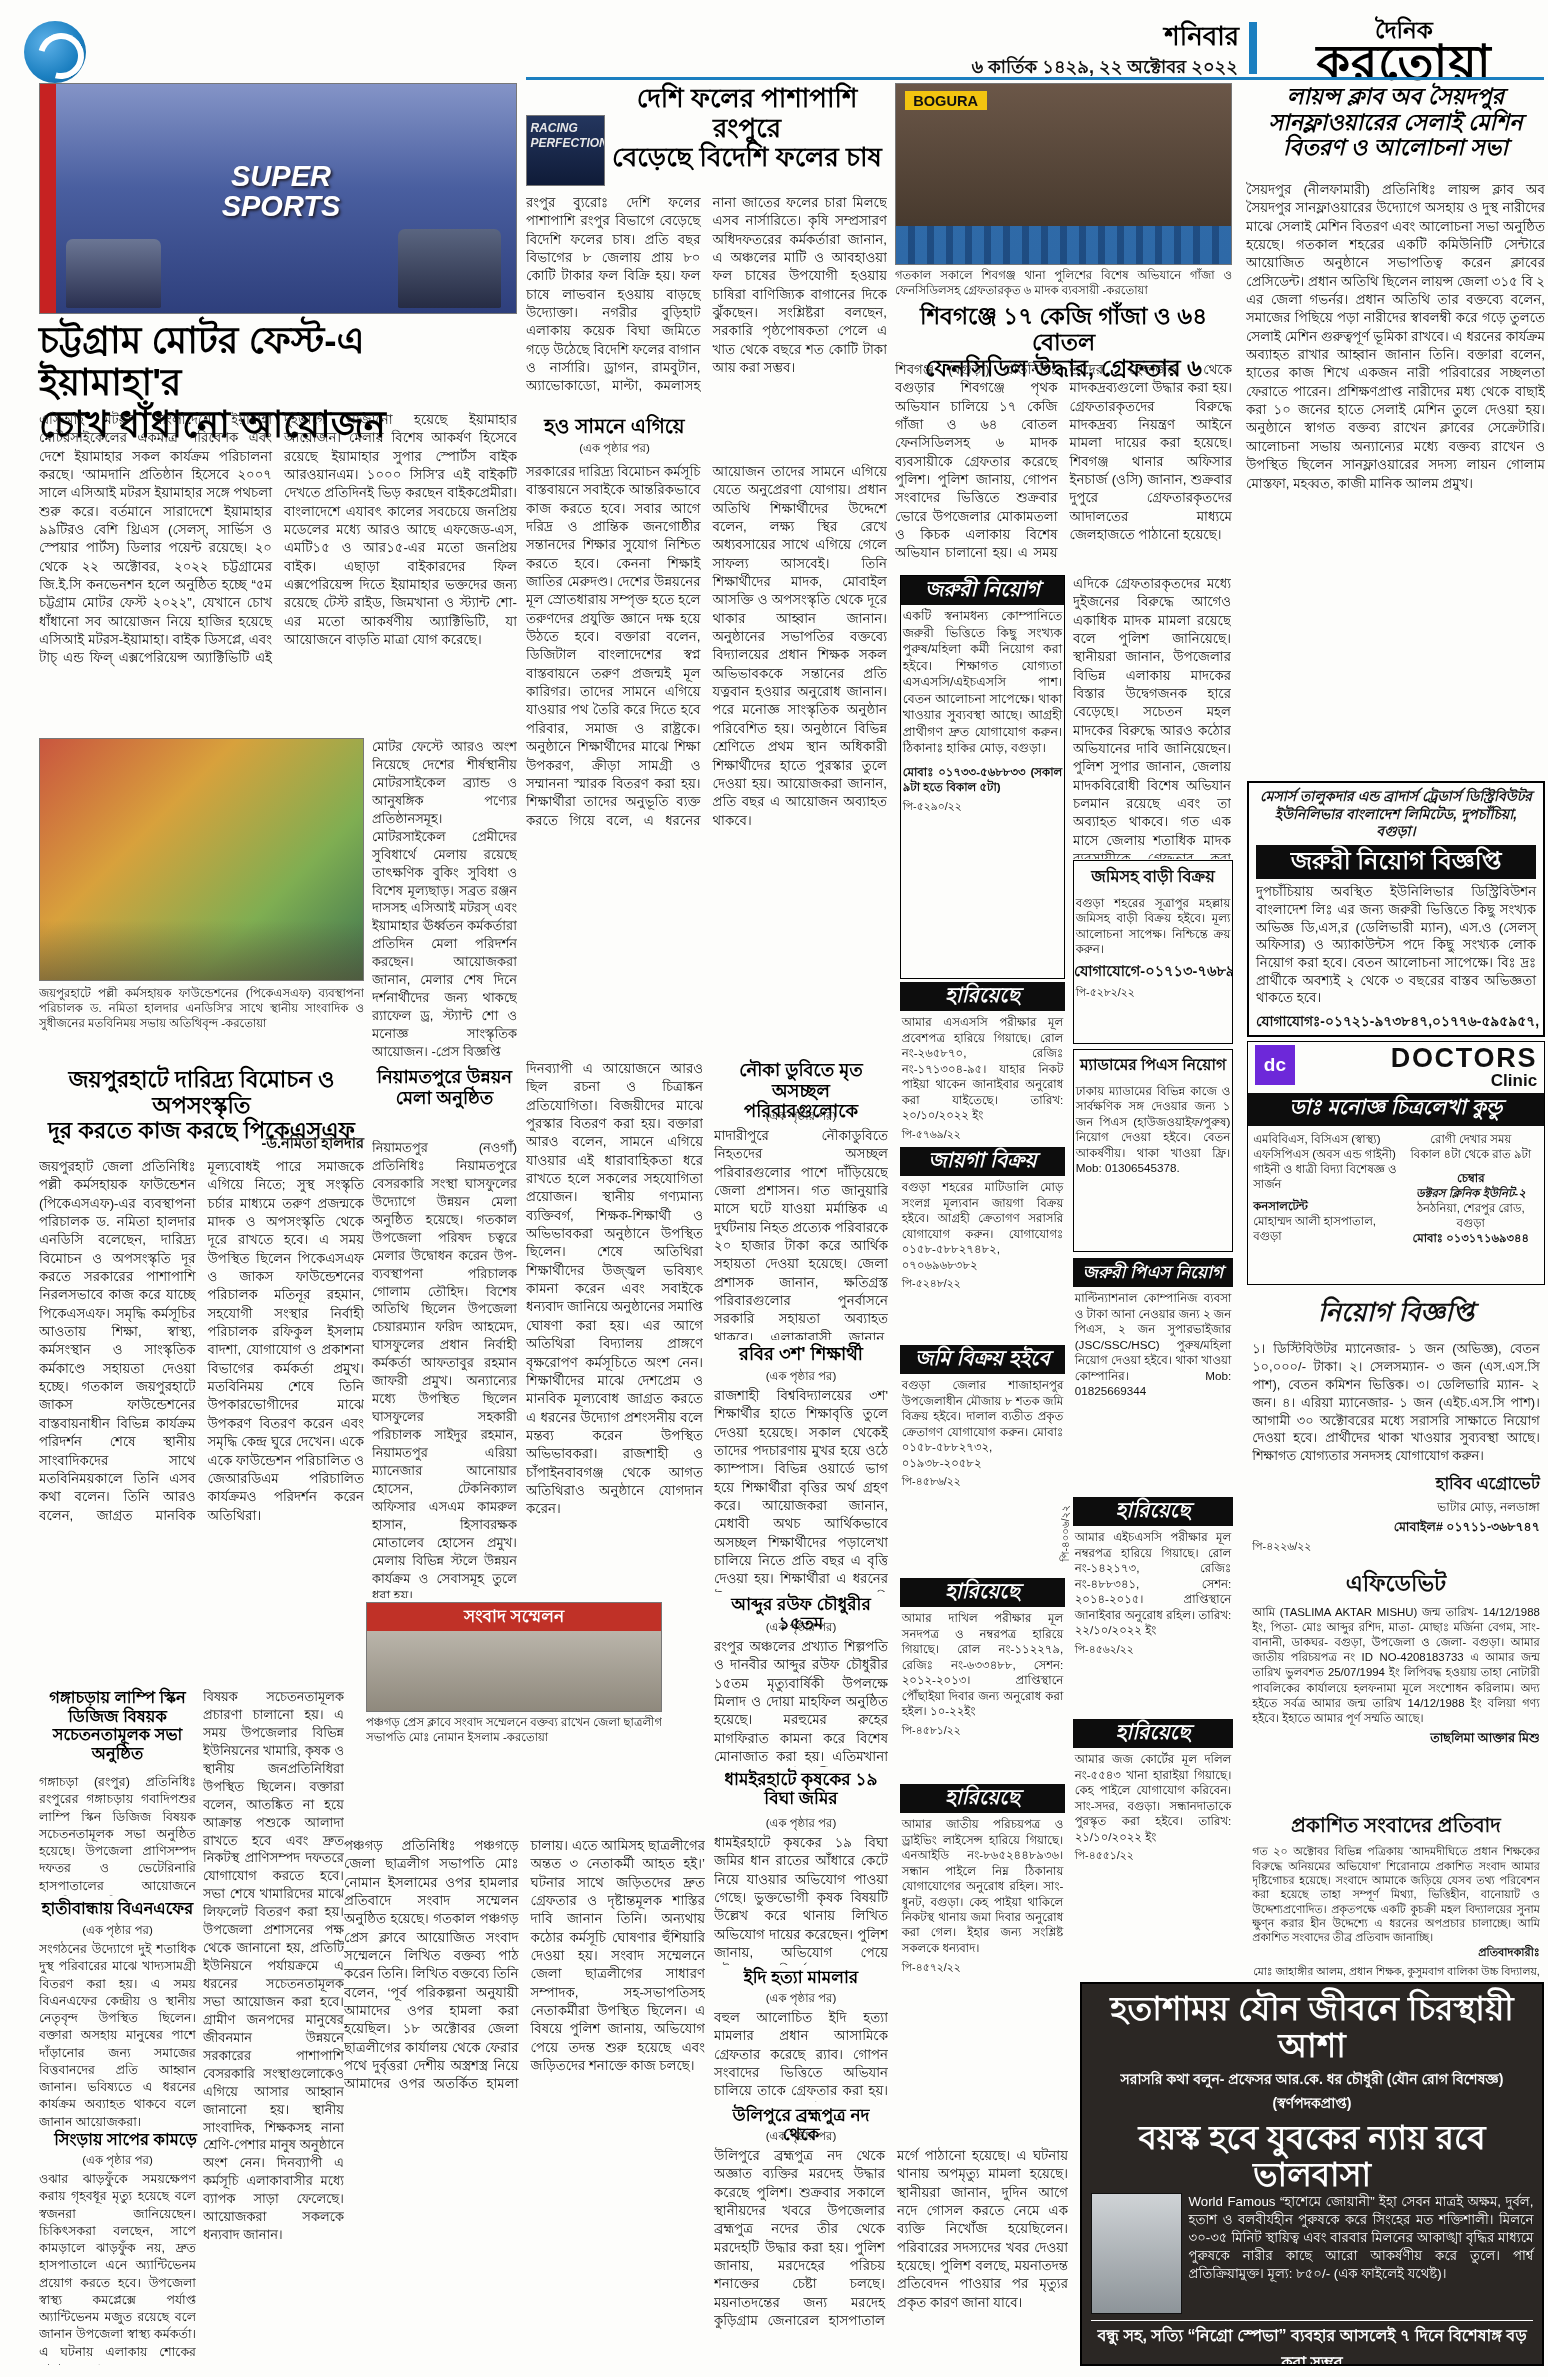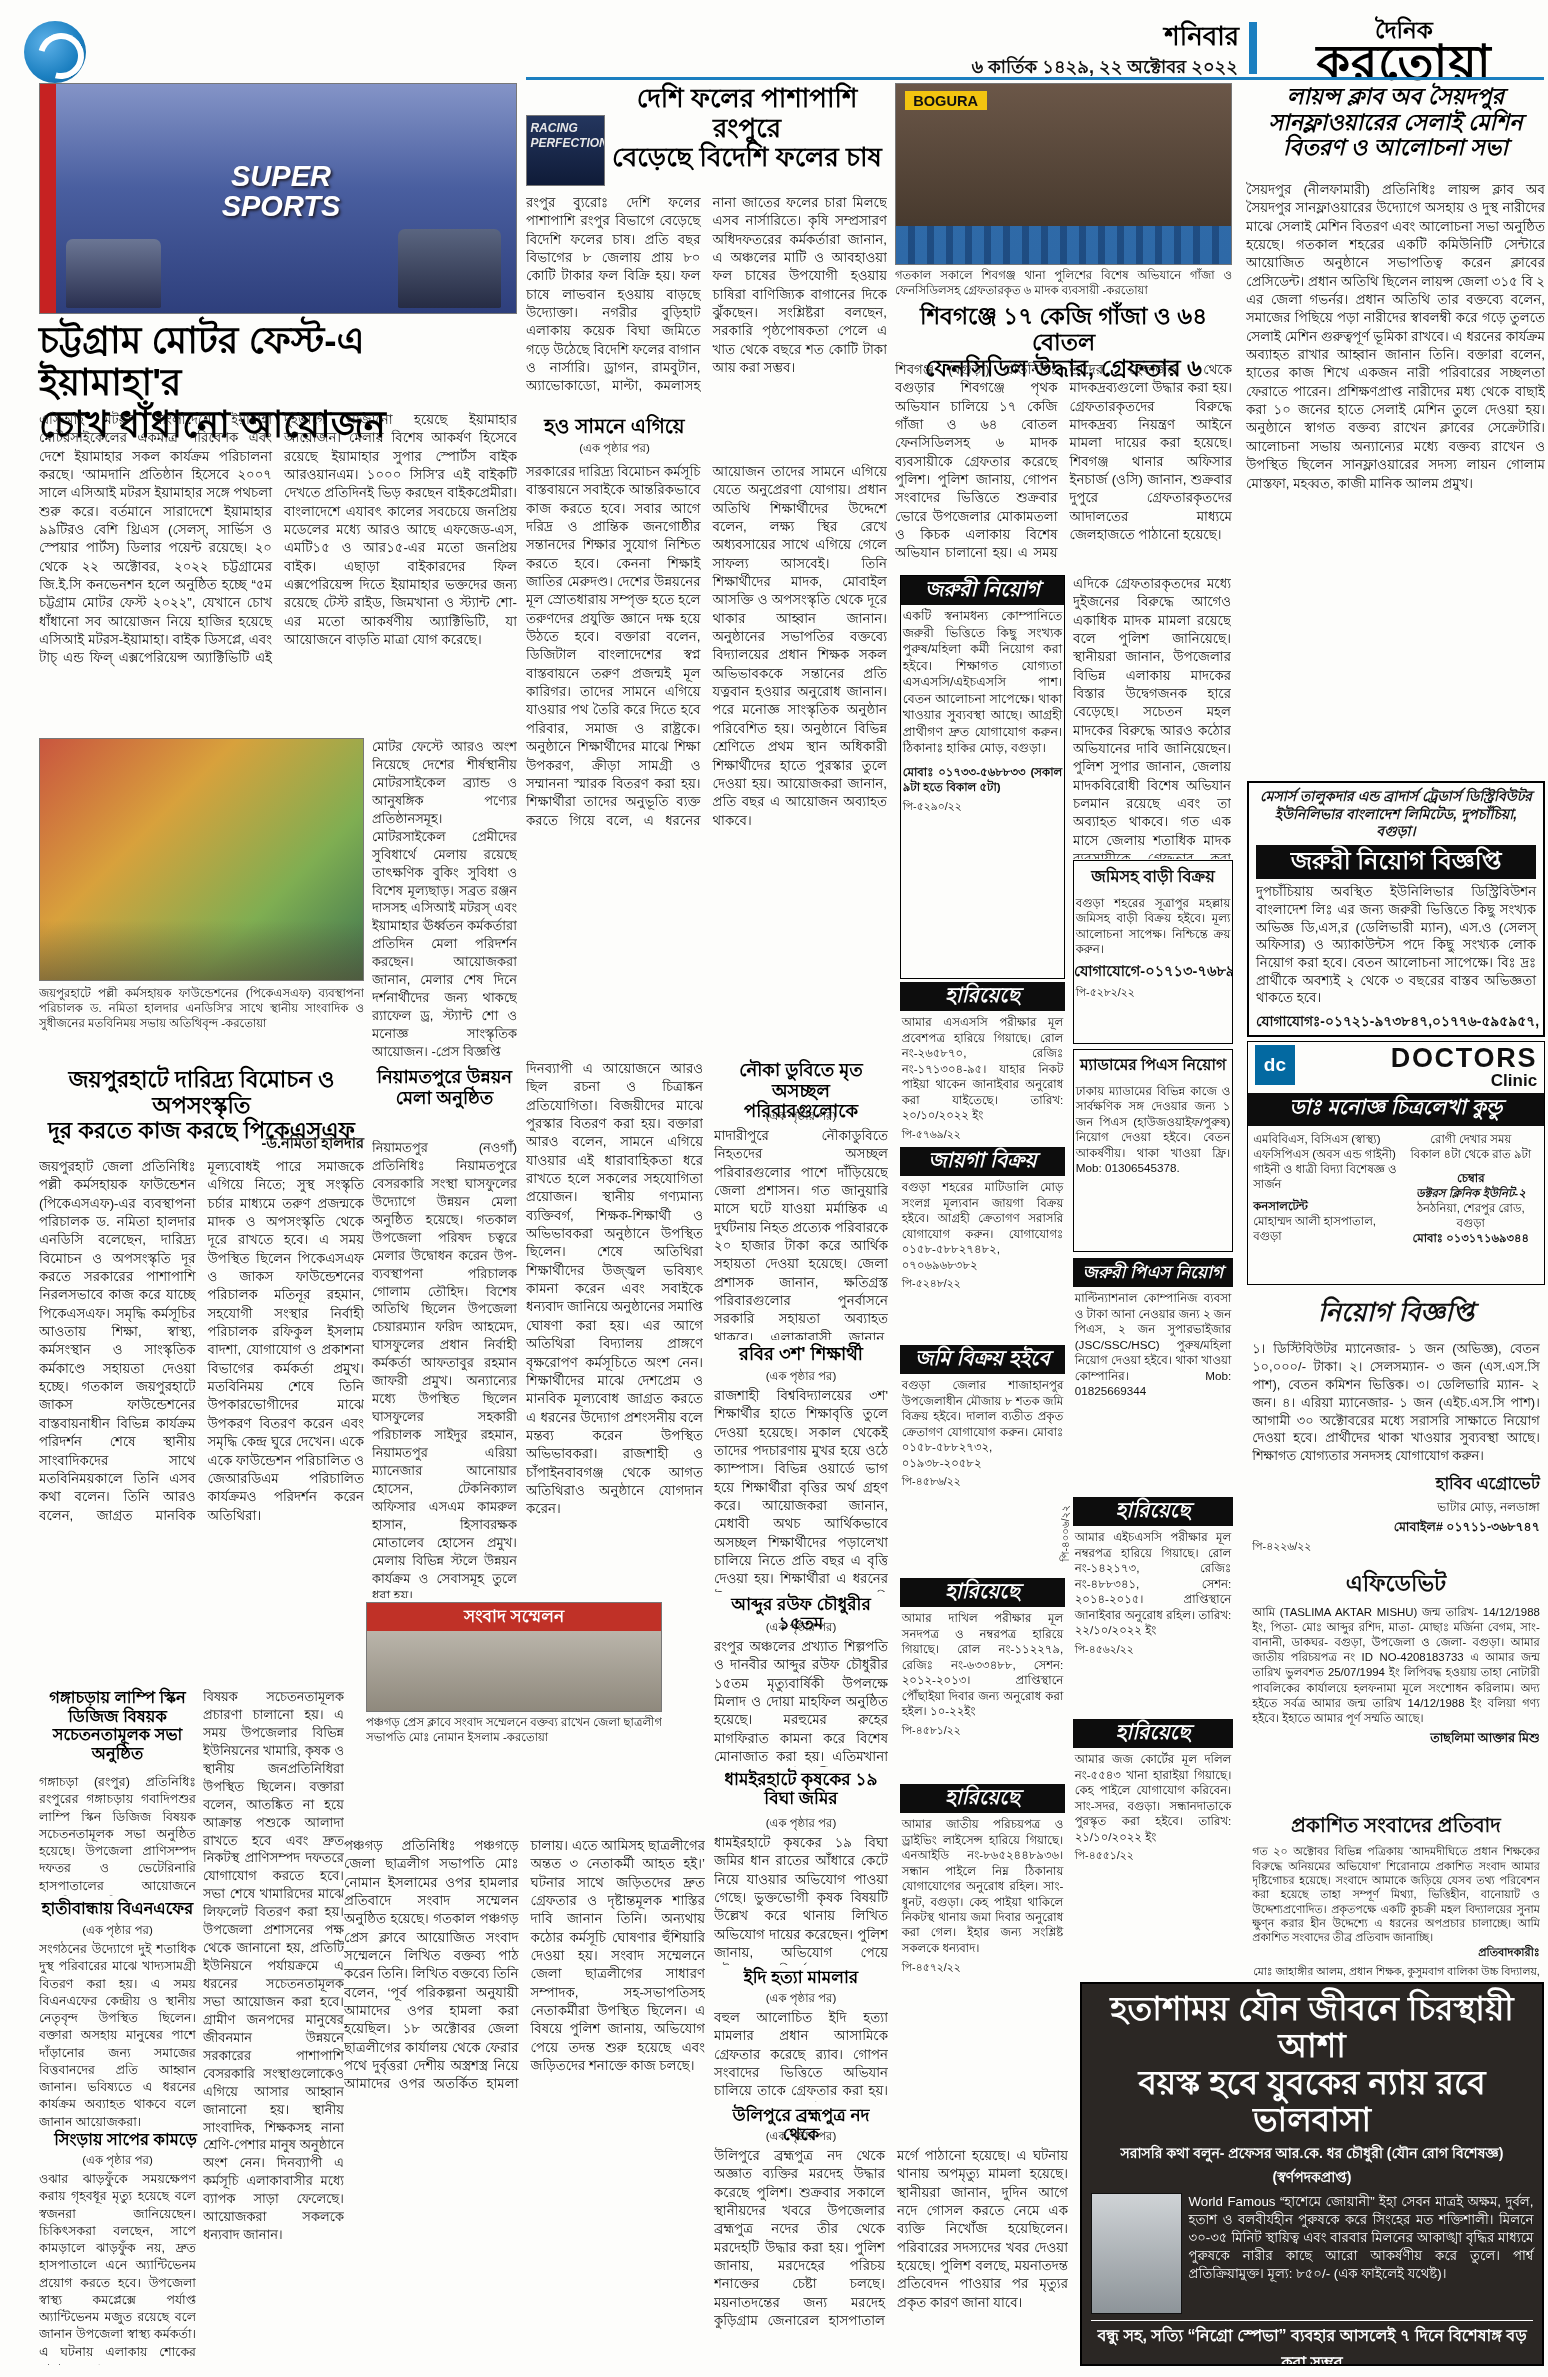--- a/index.html
+++ b/index.html
@@ -207,21 +207,21 @@
 
   <div class="b" style="left:1247px;top:781px;width:298px;height:256px;border:2.6px solid #000;padding:5.2px 6.9px;overflow:hidden;">
     <div class="ctr" style="font-weight:bold;font-style:italic;font-size:14px;line-height:1.25;">মেসার্স তালুকদার এন্ড ব্রাদার্স ট্রেডার্স ডিস্ট্রিবিউটর ইউনিলিভার বাংলাদেশ লিমিটেড, দুপচাঁচিয়া, বগুড়া।</div>
     <div class="bar" style="height:34px;font-size:24px;margin:4.3px 0;">জরুরী নিয়োগ বিজ্ঞপ্তি</div>
     <div style="font-size:13.3px;line-height:1.33;text-align:justify;">দুপচাঁচিয়ায় অবস্থিত ইউনিলিভার ডিস্ট্রিবিউশন বাংলাদেশ লিঃ এর জন্য জরুরী ভিত্তিতে কিছু সংখ্যক অভিজ্ঞ ডি,এস,র (ডেলিভারী ম্যান), এস.ও (সেলস্ অফিসার) ও অ্যাকাউন্টস পদে কিছু সংখ্যক লোক নিয়োগ করা হবে। বেতন আলোচনা সাপেক্ষে। বিঃ দ্রঃ প্রার্থীকে অবশ্যই ২ থেকে ৩ বছরের বাস্তব অভিজ্ঞতা থাকতে হবে।</div>
     <div style="font-weight:bold;font-size:13.8px;text-align:right;margin-top:3.4px;">যোগাযোগঃ-০১৭২১-৯৭৩৮৪৭,০১৭৭৬-৫৯৫৯৫৭, ০১৭২২-৮৮৪৪৬৯</div>
   </div>
 
   <div class="b boxed" style="left:1247px;top:1041px;width:298px;height:244px;overflow:hidden;">
     <div style="display:flex;align-items:flex-start;padding:3.4px 6.9px;">
-      <div style="width:40px;height:40px;background:#0369a1;color:#fff;font-weight:bold;font-size:19px;display:flex;align-items:center;justify-content:center;">dc</div>
+      <div style="width:40px;height:40px;background:#6d28d9;color:#fff;font-weight:bold;font-size:19px;display:flex;align-items:center;justify-content:center;">dc</div>
       <div style="flex:1;text-align:right;">
         <div style="font-weight:bold;font-size:27px;letter-spacing:1.7px;line-height:1;">DOCTORS</div>
         <div style="font-weight:bold;font-size:17px;line-height:1;">Clinic</div>
       </div>
     </div>
     <div class="bar" style="height:33px;font-size:20.6px;font-style:italic;">ডাঃ মনোজ্ঞ চিত্রলেখা কুন্ডু</div>
     <div style="display:flex;padding:5.2px;">
       <div style="flex:1.1;">
         <div class="small">এমবিবিএস, বিসিএস (স্বাস্থ্য)</div>
         <div class="small">এফসিপিএস (অবস এন্ড গাইনী)</div>
@@ -258,22 +258,22 @@
   <div class="b" style="left:1247px;top:1808px;width:298px;height:170px;padding:1.7px 5.2px;overflow:hidden;box-sizing:border-box;">
     <div class="ctr" style="font-weight:bold;font-size:20px;">প্রকাশিত সংবাদের প্রতিবাদ</div>
     <div style="font-size:11px;line-height:1.3;text-align:justify;margin-top:1.7px;">গত ২০ অক্টোবর বিভিন্ন পত্রিকায় ‘আদমদীঘিতে প্রধান শিক্ষকের বিরুদ্ধে অনিয়মের অভিযোগ’ শিরোনামে প্রকাশিত সংবাদ আমার দৃষ্টিগোচর হয়েছে। সংবাদে আমাকে জড়িয়ে যেসব তথ্য পরিবেশন করা হয়েছে তাহা সম্পূর্ণ মিথ্যা, ভিত্তিহীন, বানোয়াট ও উদ্দেশ্যপ্রণোদিত। প্রকৃতপক্ষে একটি কুচক্রী মহল বিদ্যালয়ের সুনাম ক্ষুণ্ন করার হীন উদ্দেশ্যে এ ধরনের অপপ্রচার চালাচ্ছে। আমি প্রকাশিত সংবাদের তীব্র প্রতিবাদ জানাচ্ছি।</div>
     <div style="text-align:right;font-weight:bold;font-size:11.2px;">প্রতিবাদকারীঃ</div>
     <div style="text-align:right;font-size:10.8px;">মোঃ জাহাঙ্গীর আলম, প্রধান শিক্ষক, কুসুমবাগ বালিকা উচ্চ বিদ্যালয়, আদমদীঘি, বগুড়া।</div>
 
   </div>
 
   <div class="b" style="left:1080px;top:1982px;width:464px;height:384px;background:#2b2724;border:2.6px solid #000;padding:6.9px 8.6px;overflow:hidden;box-sizing:border-box;">
     <div class="ctr adp" style="font-weight:bold;font-size:33px;line-height:1.12;">হতাশাময় যৌন জীবনে চিরস্থায়ী আশা</div>
+    <div class="ctr adp" style="font-weight:bold;font-size:14px;margin:3.4px 0;">সরাসরি কথা বলুন- প্রফেসর আর.কে. ধর চৌধুরী (যৌন রোগ বিশেষজ্ঞ) (স্বর্ণপদকপ্রাপ্ত)</div>
     <div class="ctr adp" style="font-weight:bold;font-size:33px;line-height:1.12;">বয়স্ক হবে যুবকের ন্যায় রবে ভালবাসা</div>
-    <div class="ctr adp" style="font-weight:bold;font-size:14px;margin:3.4px 0;">সরাসরি কথা বলুন- প্রফেসর আর.কে. ধর চৌধুরী (যৌন রোগ বিশেষজ্ঞ) (স্বর্ণপদকপ্রাপ্ত)</div>
     <div style="display:flex;gap:6.9px;">
       <div style="width:89px;height:119px;background:linear-gradient(180deg,#cfd3d6,#8d9499);flex:none;border:0.9px solid #111;"></div>
       <div class="adp" style="font-size:13.3px;line-height:1.35;text-align:justify;">World Famous “হাশেমে জোয়ানী” ইহা সেবন মাত্রই অক্ষম, দুর্বল, হতাশ ও বলবীর্যহীন পুরুষকে করে সিংহের মত শক্তিশালী। মিলনে ৩০-৩৫ মিনিট স্থায়িত্ব এবং বারবার মিলনের আকাঙ্খা বৃদ্ধির মাধ্যমে পুরুষকে নারীর কাছে আরো আকর্ষণীয় করে তুলে। পার্শ্ব প্রতিক্রিয়ামুক্ত। মূল্য: ৮৫০/- (এক ফাইলেই যথেষ্ট)।</div>
     </div>
     <div class="ctr adp" style="font-weight:bold;font-size:16px;border-top:1.7px solid #fff;border-bottom:1.7px solid #fff;padding:2.6px 0;margin:5.2px 0;">বন্ধু সহ, সত্যি “নিগ্রো স্পেভা” ব্যবহার আসলেই ৭ দিনে বিশেষাঙ্গ বড় করা সম্ভব</div>
 
   </div>
 
 </div>
 

